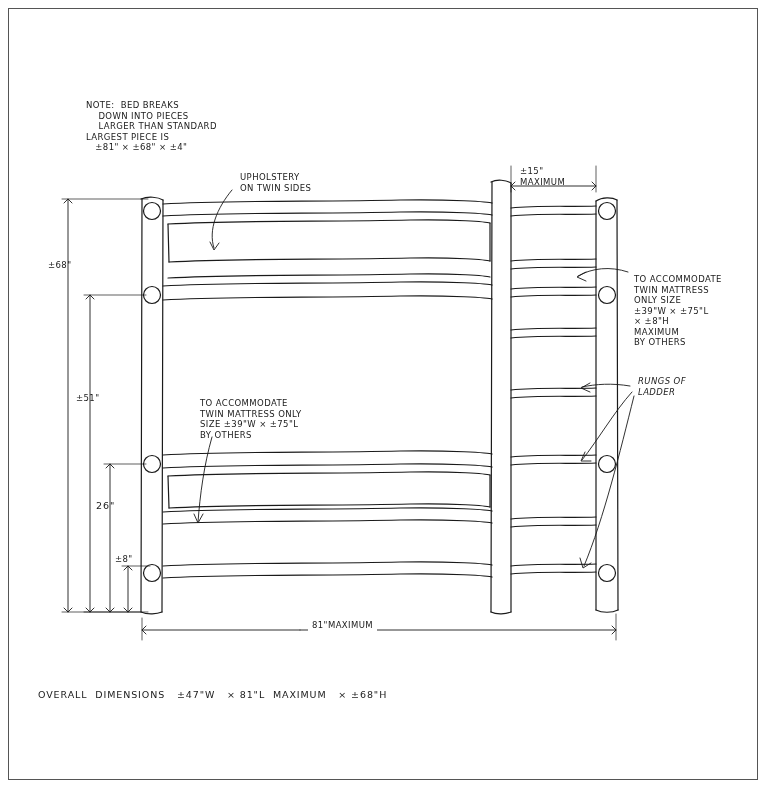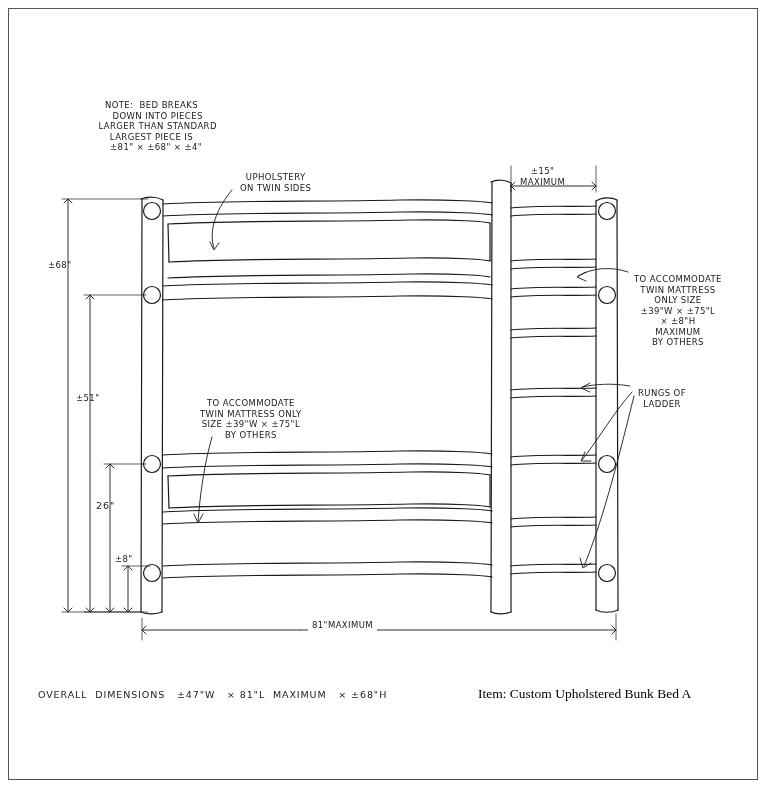--- a/index.html
+++ b/index.html
@@ -7,21 +7,20 @@
     padding: 0;
     background: #ffffff;
   }
   #page {
     position: relative;
     width: 768px;
     height: 790px;
     background: #ffffff;
     overflow: hidden;
     font-family: "DejaVu Sans", sans-serif;
-    text-align: center;
   }
   .border-frame {
     position: absolute;
     left: 8px;
     top: 8px;
     width: 750px;
     height: 772px;
     border: 1px solid #555;
     box-sizing: border-box;
   }
@@ -211,33 +210,32 @@
 BY OTHERS</div>
 
   <div class="lbl-txt" style="left:634px; top:274px;">TO ACCOMMODATE
 TWIN MATTRESS
 ONLY SIZE
 ±39"W × ±75"L
 × ±8"H
 MAXIMUM
 BY OTHERS</div>
 
-  <div class="lbl-txt" style="left:638px; top:388px;">RUNGS OF
+  <div class="lbl-txt" style="left:638px; top:376px;font-style:italic;">RUNGS OF
 LADDER</div>
 
   <div class="lbl-txt" style="left:48px; top:260px;">±68"</div>
 
   <div class="lbl-txt" style="left:76px; top:393px;">±51"</div>
 
   <div class="lbl-txt big" style="left:96px; top:500px;">26"</div>
 
   <div class="lbl-txt" style="left:115px; top:554px;">±8"</div>
 
   <div class="lbl-txt" style="left:308px; top:620px; background:#ffffff; padding:0 4px;">81"MAXIMUM</div>
 
   <div class="lbl-txt" style="left:520px; top:166px;">±15"
 MAXIMUM</div>
 
   <div class="lbl-txt big" style="left:38px; top:689px;">OVERALL  DIMENSIONS   ±47"W   × 81"L  MAXIMUM   × ±68"H</div>
 
-  <div class="lbl-serif" style="left:478px; top:686px;">Item: Custom Upholstered Bunk Bed A</div>
 
 </div>
 
 </body></html>

